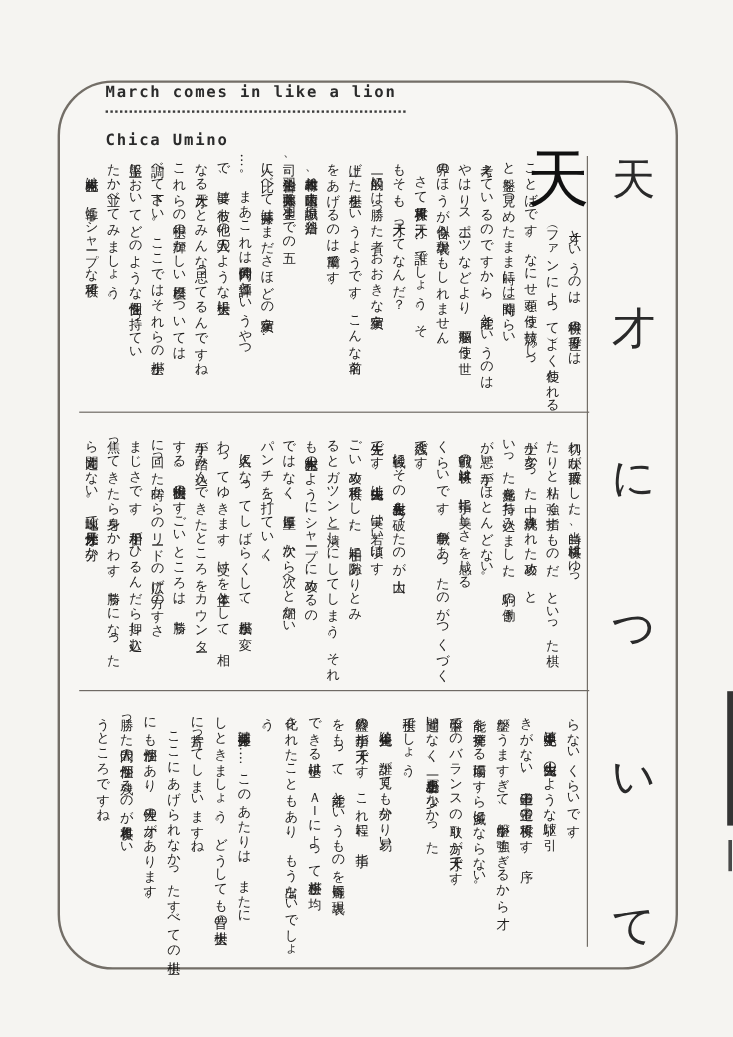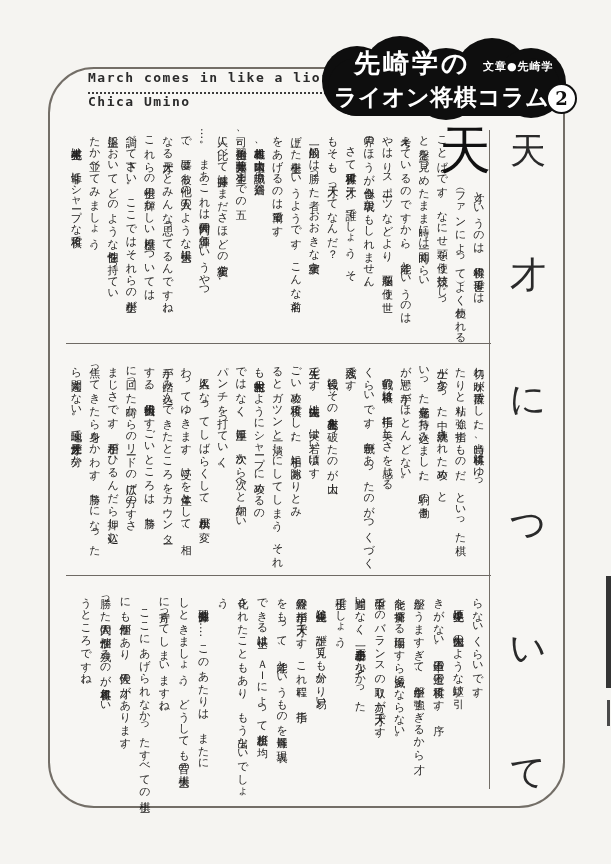--- a/index.html
+++ b/index.html
@@ -16,21 +16,21 @@
     background:#f7f6f3;
   }
   
   .en-block{position:absolute;left:88px;top:70px;width:252px;}
   .en-line{
     font-family:"DejaVu Sans Mono","Liberation Mono",monospace;
     font-weight:700;font-size:13px;letter-spacing:1.5px;color:#2b2b2b;
     white-space:nowrap;
   }
   .en-dots{margin-top:7px;width:250px;border-top:2px dotted #3c3c3c;height:0;}
-  .en-line2{margin-top:0;}
+  .en-line2{margin-top:16px;}
   
   .badge{position:absolute;left:320px;top:36px;width:256px;height:88px;}
   .bubble{position:absolute;background:#0e0e0e;border-radius:50%;}
   .b1{left:2px;top:10px;width:70px;height:70px;}
   .b2{left:42px;top:0px;width:76px;height:76px;}
   .b3{left:90px;top:12px;width:72px;height:72px;}
   .b4{left:134px;top:2px;width:76px;height:76px;}
   .b5{left:176px;top:12px;width:70px;height:70px;}
   .b6{left:8px;top:22px;width:232px;height:58px;border-radius:30px;}
   .badge-line1{
@@ -86,32 +86,20 @@
 <div class="scan">
 
   <div class="page-frame"></div>
 
   <div class="en-block">
     <div class="en-line">March comes in like a lion</div>
     <div class="en-dots"></div>
     <div class="en-line en-line2">Chica Umino</div>
   </div>
 
-  <div class="badge">
-    <span class="bubble b1"></span>
-    <span class="bubble b2"></span>
-    <span class="bubble b3"></span>
-    <span class="bubble b4"></span>
-    <span class="bubble b5"></span>
-    <span class="bubble b6"></span>
-    <div class="badge-line1">先崎学の</div>
-    <div class="badge-credit">文章●先崎学</div>
-    <div class="badge-line2">ライオン将棋コラム</div>
-    <div class="badge-num">2</div>
-  </div>
 
   <div class="title-divider"></div>
 
   <div class="column-title">
       <p class="title-char">天</p>
       <p class="title-char">才</p>
       <p class="title-char">に</p>
       <p class="title-char">つ</p>
       <p class="title-char">い</p>
       <p class="title-char">て</p>

